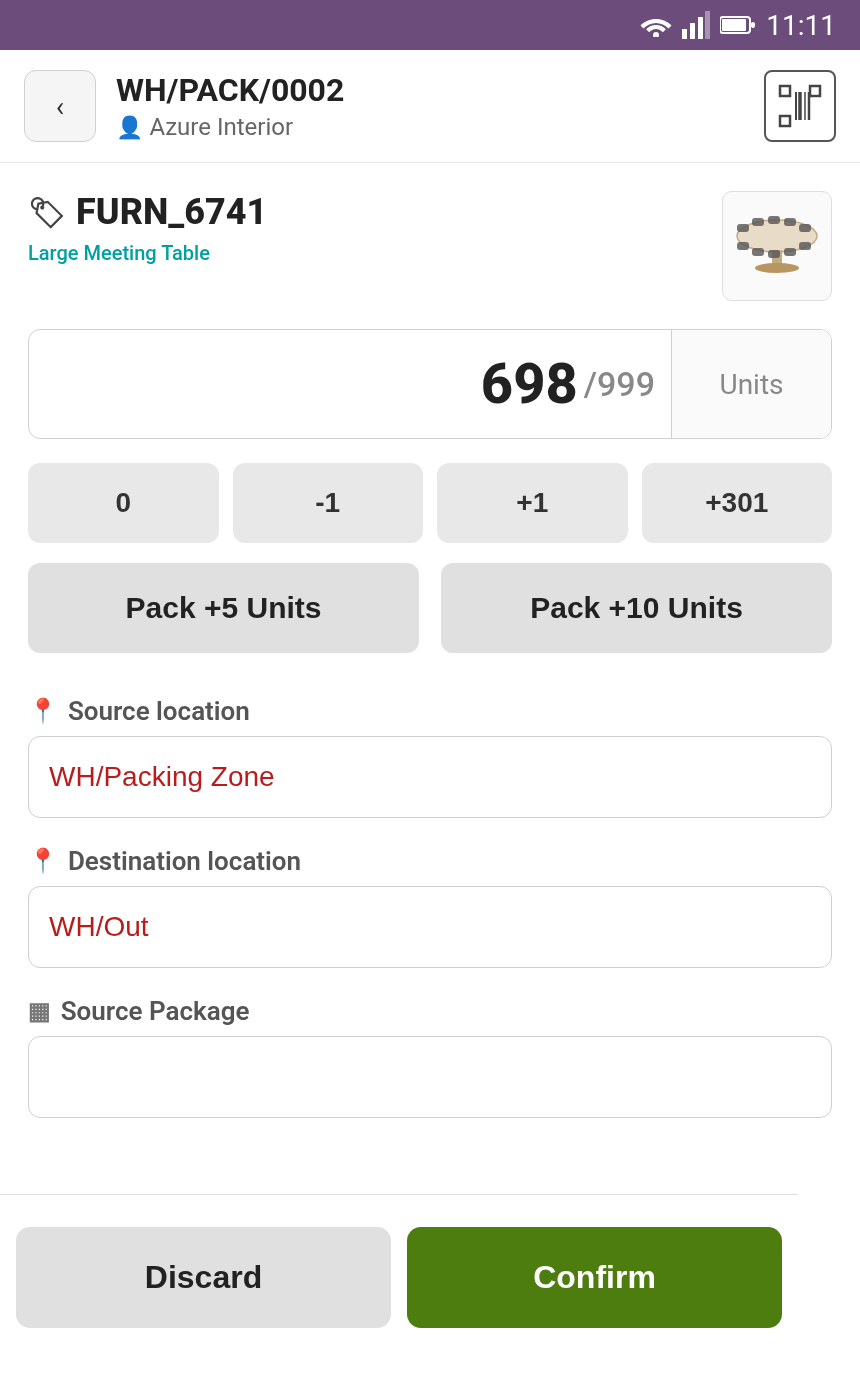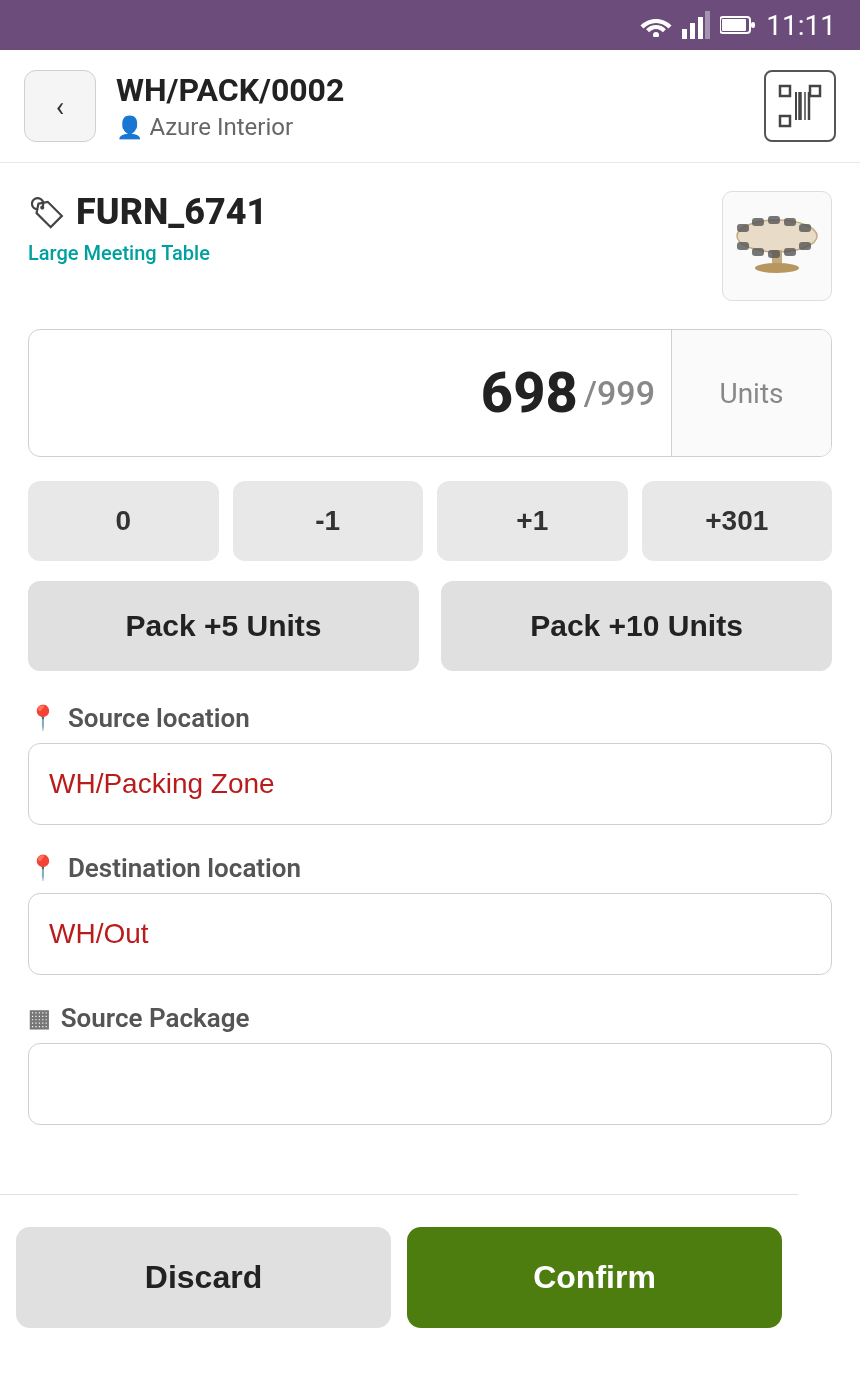--- a/index.html
+++ b/index.html
@@ -136,21 +136,21 @@
       flex-shrink: 0;
     }
 
     
     .quantity-row {
       display: flex;
       border: 1px solid #d0d0d0;
       border-radius: 12px;
       overflow: hidden;
       margin-bottom: 24px;
-      height: 128px;
+      height: 110px;
       text-align: right;
     }
     .quantity-display {
       flex: 1;
       display: flex;
       align-items: center;
       justify-content: flex-end;
       padding-right: 16px;
       font-size: 56px;
       font-weight: 800;
@@ -191,21 +191,21 @@
       color: #333;
       cursor: pointer;
       text-align: center;
     }
 
     
     .pack-buttons {
       display: grid;
       grid-template-columns: 1fr 1fr;
       gap: 22px;
-      margin-bottom: 32px;
+      margin-bottom: 43px;
     }
     .pack-btn {
       background: #e0e0e0;
       border: none;
       border-radius: 12px;
       padding: 28px 10px;
       font-size: 30px;
       font-weight: 700;
       color: #222;
       cursor: pointer;

